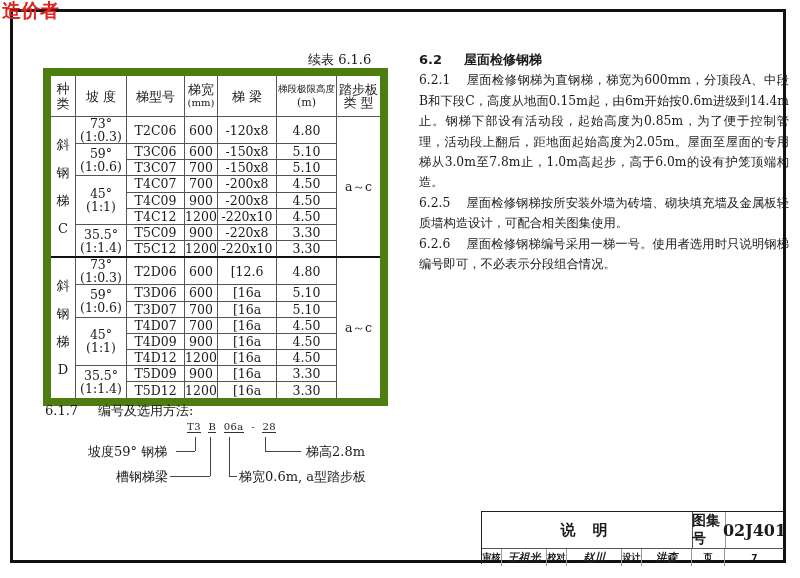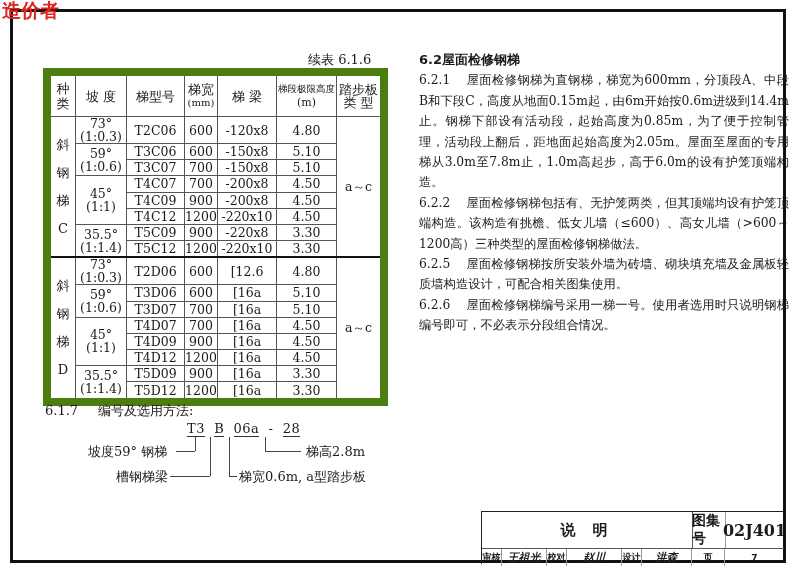--- a/index.html
+++ b/index.html
@@ -36,29 +36,29 @@
     .col-slope { width: 50px; }
     .col-model { width: 57px; }
     .col-width { width: 32px; }
     .col-beam { width: 58px; }
     .col-height { width: 59px; }
     .col-tread { width: 43px; }
     tr.group-sep td { border-top: 2px solid #111; }
 
     .sec617 { position:absolute; left:45px; top:402px; font-size:13px; }
     .sec617 .num { margin-right: 20px; }
-    .code-line { position:absolute; left:187px; top:421px; font-size:13px; letter-spacing: 0.5px; }
+    .code-line { position:absolute; left:187px; top:421px; font-size:10px; letter-spacing: 0.5px; }
     .code-line span { border-bottom: 1px solid #333; }
     .leader { position:absolute; border-color:#444; border-style:solid; border-width:0; }
     .anno { position:absolute; font-size:13px; }
 
     
     .rcol { position:absolute; left:419px; top:50px; width:370px; font-size:12.3px; line-height:20.4px; }
     .rcol .h { font-family: "DejaVu Sans", sans-serif; font-weight: bold; font-size: 13px; margin-bottom: 0; }
-    .rcol .h .num { }
+    .rcol .h .num { margin-right: 22px; }
     .rcol p { margin: 0; text-align: justify; }
     .rcol .pn { margin-right: 16px; }
 
     
     .titleblock {
       position:absolute; left:481px; top:511px; width:302px; height:53px;
       border-top: 1px solid #222; border-left: 1px solid #222; box-sizing:border-box;
       font-family: "DejaVu Sans", sans-serif;
       font-weight: bold;
     }
@@ -264,21 +264,20 @@
 <div class="anno" style="left:88px;top:443px;">坡度59° 钢梯</div>
 <div class="anno" style="left:116px;top:468px;">槽钢梯梁</div>
 <div class="anno" style="left:239px;top:468px;">梯宽0.6m, a型踏步板</div>
 <div class="anno" style="left:306px;top:443px;">梯高2.8m</div>
 
 <div class="rcol">
   <div class="h">
     <span class="num">6.2</span><span>屋面检修钢梯</span>
   </div>
   <p><span class="pn">6.2.1</span><span>屋面检修钢梯为直钢梯，梯宽为600mm，分顶段A、中段B和下段C，高度从地面0.15m起，由6m开始按0.6m进级到14.4m止。钢梯下部设有活动段，起始高度为0.85m，为了便于控制管理，活动段上翻后，距地面起始高度为2.05m。屋面至屋面的专用梯从3.0m至7.8m止，1.0m高起步，高于6.0m的设有护笼顶端构造。</span></p>
-  <p><span class="pn">6.2.2</span><span>屋面检修钢梯包括有、无护笼两类，但其顶端均设有护笼顶端构造。该构造有挑檐、低女儿墙（≤600）、高女儿墙（&gt;600～1200高）三种类型的屋面检修钢梯做法。</span></p>
   <p><span class="pn">6.2.5</span><span>屋面检修钢梯按所安装外墙为砖墙、砌块填充墙及金属板轻质墙构造设计，可配合相关图集使用。</span></p>
   <p><span class="pn">6.2.6</span><span>屋面检修钢梯编号采用一梯一号。使用者选用时只说明钢梯编号即可，不必表示分段组合情况。</span></p>
 </div>
 
 <div class="titleblock">
   <div class="tb-title">说 明</div>
   <div class="tb-setlabel">图集号</div>
   <div class="tb-setno">02J401</div>
   <div class="tb-row2">
     <div class="tb-cell" style="left:0;width:20px;">审核</div>

